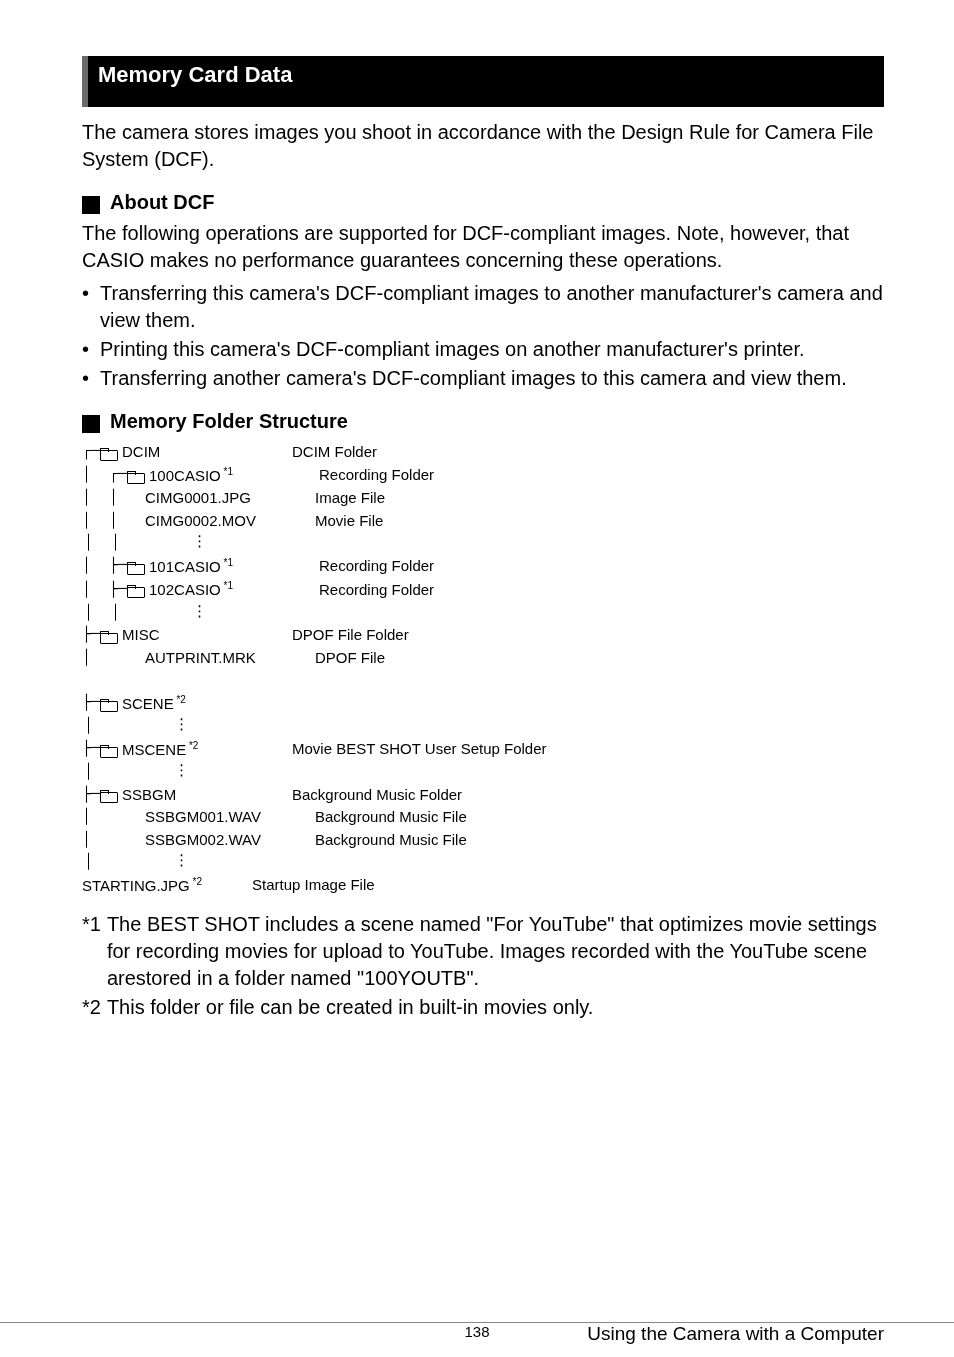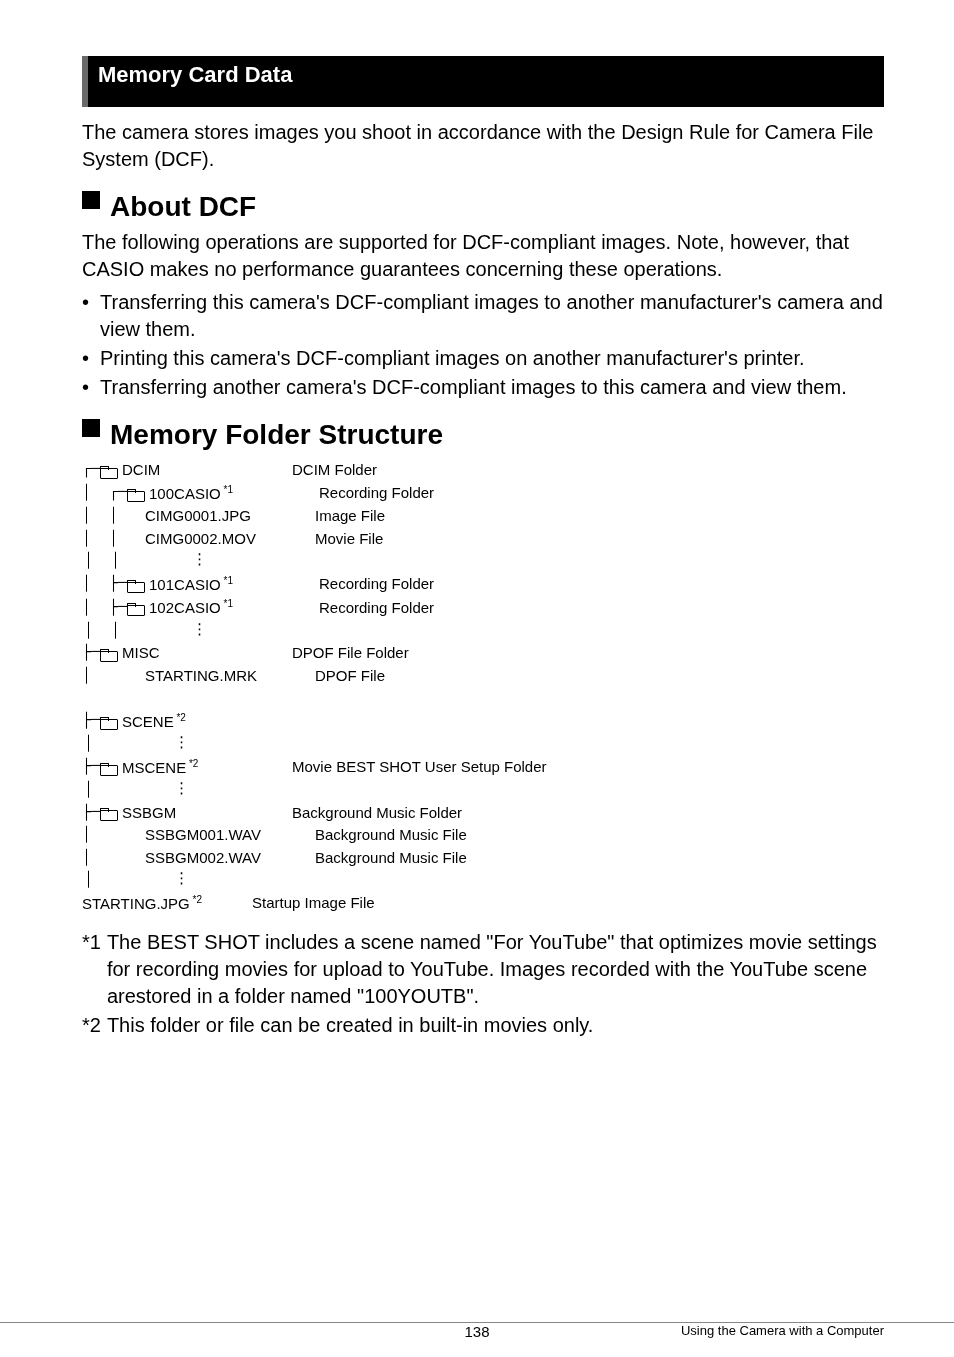--- a/index.html
+++ b/index.html
@@ -19,26 +19,26 @@
     padding: 6px 10px 19px 10px;
     border-left: 6px solid #6a6a6a;
     margin-bottom: 12px;
   }
   .body-text {
     font-size: 20px;
     line-height: 1.35;
     margin-bottom: 18px;
   }
   .sub-heading {
-    font-size: 28px;
+    font-size: 20px;
     font-weight: bold;
     margin-top: 10px;
     margin-bottom: 6px;
     display: flex;
-    align-items: flex-start;
+    align-items: flex-end;
     gap: 10px;
   }
   .sub-heading::before {
     content: "";
     display: inline-block;
     width: 18px;
     height: 18px;
     background: #000;
   }
   .bullets {
@@ -129,21 +129,21 @@
     color:#000;
   }
   .page-footer .num {
     position:absolute;
     left:50%;
     transform:translateX(-50%);
   }
   .page-footer .label {
     position:absolute;
     right:70px;
-    font-size:13px;
+    font-size:19px;
   }
 </style>
 </head>
 <body>
 
 <div class="section-bar">
   <span>Memory Card Data</span>
 </div>
 
 <p class="body-text">The camera stores images you shoot in accordance with the Design Rule for Camera File System (DCF).</p>
@@ -165,21 +165,21 @@
 <div class="tree" id="tree">
     <div class="tree-row"><span class="tree-lines">┌─</span><span class="folder-icon"></span><span class="tree-name">DCIM</span><span class="tree-desc">DCIM Folder</span></div>
     <div class="tree-row"><span class="tree-lines">│  ┌─</span><span class="folder-icon"></span><span class="tree-name">100CASIO<span class="sup"> *1</span></span><span class="tree-desc">Recording Folder</span></div>
     <div class="tree-row"><span class="tree-lines">│  │   </span><span class="tree-name">CIMG0001.JPG</span><span class="tree-desc">Image File</span></div>
     <div class="tree-row"><span class="tree-lines">│  │   </span><span class="tree-name">CIMG0002.MOV</span><span class="tree-desc">Movie File</span></div>
     <div class="tree-row"><span class="tree-lines vdots">│  │        ⋮</span></div>
     <div class="tree-row"><span class="tree-lines">│  ├─</span><span class="folder-icon"></span><span class="tree-name">101CASIO<span class="sup"> *1</span></span><span class="tree-desc">Recording Folder</span></div>
     <div class="tree-row"><span class="tree-lines">│  ├─</span><span class="folder-icon"></span><span class="tree-name">102CASIO<span class="sup"> *1</span></span><span class="tree-desc">Recording Folder</span></div>
     <div class="tree-row"><span class="tree-lines vdots">│  │        ⋮</span></div>
     <div class="tree-row"><span class="tree-lines">├─</span><span class="folder-icon"></span><span class="tree-name">MISC</span><span class="tree-desc">DPOF File Folder</span></div>
-    <div class="tree-row"><span class="tree-lines">│      </span><span class="tree-name">STARTING.MRK</span><span class="tree-desc">DPOF File</span></div>
+    <div class="tree-row"><span class="tree-lines">│      </span><span class="tree-name">AUTPRINT.MRK</span><span class="tree-desc">DPOF File</span></div>
     <div class="tree-row">&nbsp;</div>
     <div class="tree-row"><span class="tree-lines">├─</span><span class="folder-icon"></span><span class="tree-name">SCENE<span class="sup"> *2</span></span></div>
     <div class="tree-row"><span class="tree-lines vdots">│         ⋮</span></div>
     <div class="tree-row"><span class="tree-lines">├─</span><span class="folder-icon"></span><span class="tree-name">MSCENE<span class="sup"> *2</span></span><span class="tree-desc">Movie BEST SHOT User Setup Folder</span></div>
     <div class="tree-row"><span class="tree-lines vdots">│         ⋮</span></div>
     <div class="tree-row"><span class="tree-lines">├─</span><span class="folder-icon"></span><span class="tree-name">SSBGM</span><span class="tree-desc">Background Music Folder</span></div>
     <div class="tree-row"><span class="tree-lines">│      </span><span class="tree-name">SSBGM001.WAV</span><span class="tree-desc">Background Music File</span></div>
     <div class="tree-row"><span class="tree-lines">│      </span><span class="tree-name">SSBGM002.WAV</span><span class="tree-desc">Background Music File</span></div>
     <div class="tree-row"><span class="tree-lines vdots">│         ⋮</span></div>
     <div class="tree-row"><span class="tree-lines"></span><span class="tree-name">STARTING.JPG<span class="sup"> *2</span></span><span class="tree-desc">Startup Image File</span></div>

